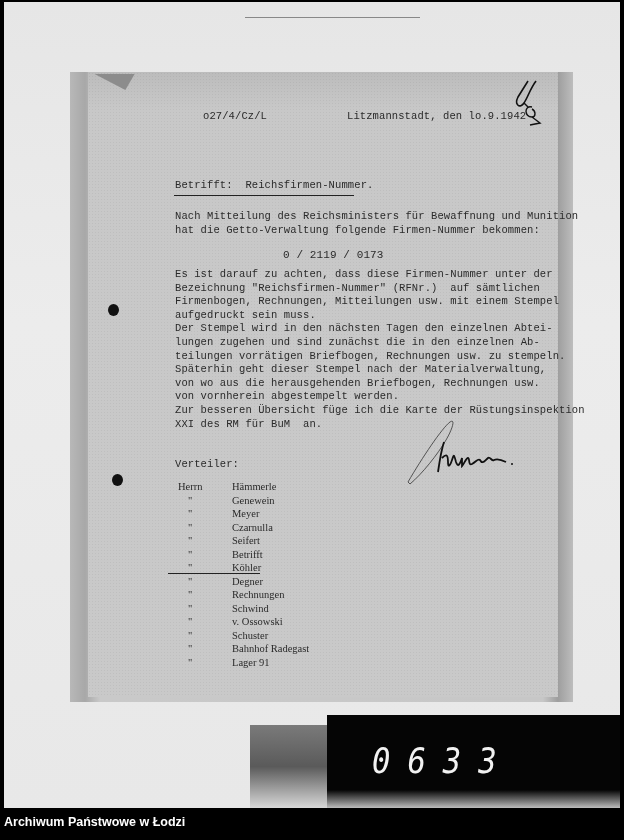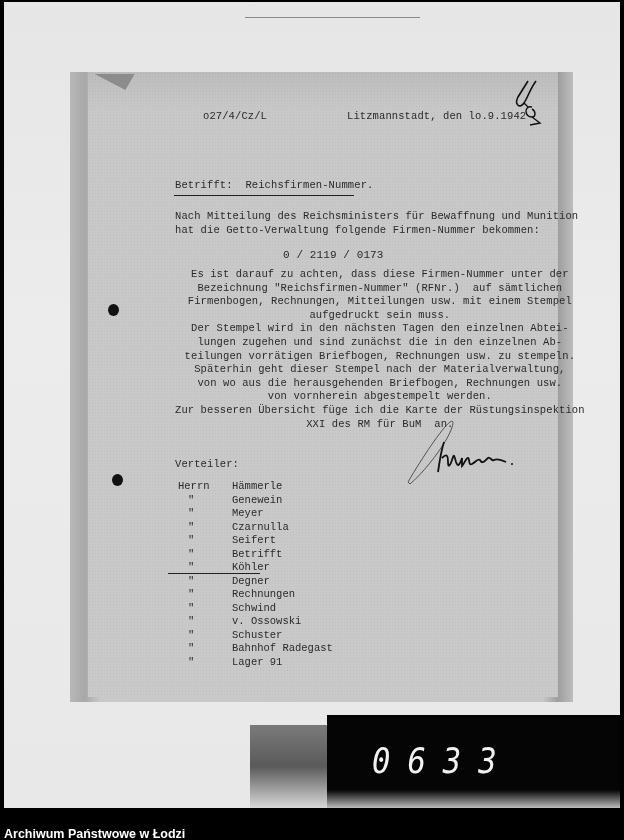--- a/index.html
+++ b/index.html
@@ -40,25 +40,25 @@
       white-space: pre; letter-spacing: 0.1px;
     }
     .ref { left: 175px; top: 110px; margin-left: 28px; }
     .place-date { left: 347px; top: 110px; text-align: right; }
     .subject { left: 175px; top: 179px; }
     .subject-underline {
       position: absolute; left: 174px; top: 195px; width: 180px; height: 1px; background: #222;
     }
     .para1 { left: 175px; top: 210px; }
     .firm-number { left: 283px; top: 249px; font-size: 11px; }
-    .para2 { left: 175px; top: 268px; text-align: center; }
+    .para2 { left: 175px; top: 268px; }
     .distrib-label { left: 175px; top: 458px; }
     .recipients {
       position: absolute; left: 178px; top: 480px; color: #2a2a2a;
-      font-size: 10.5px; line-height: 13.5px;
+      font-size: 10.5px; line-height: 13.5px; font-family: Liberation Serif, serif;
     }
     .recipient-row { display: flex; height: 13.5px; }
     .recipient-prefix { width: 54px; text-align: left; padding-left: 10px; box-sizing: border-box; }
     .recipient-prefix.first { padding-left: 0; }
     .recipient-name { white-space: pre; }
     .pen-line {
       position: absolute; left: 168px; top: 573px; width: 92px; height: 1px; background: #222;
     }
     .signature { position: absolute; left: 402px; top: 418px; width: 120px; height: 70px; }
     .folio { position: absolute; left: 510px; top: 77px; width: 36px; height: 52px; }
@@ -76,21 +76,21 @@
     .counter-digits {
       position: absolute; left: 372px; top: 740px; color: #f2f2f2;
       font-family: "DejaVu Sans Mono", monospace; font-size: 36px; font-style: italic;
       letter-spacing: 20px; font-weight: 300; transform: scaleX(0.85); transform-origin: left;
     }
     .footer-bar {
       position: absolute; left: 0; top: 808px; width: 624px; height: 32px; background: #000;
     }
     .footer-text {
       position: absolute; left: 4px; top: 815px; color: #ffffff;
-      font-family: "Liberation Sans", sans-serif; font-weight: bold; font-size: 12.5px; margin-top: 12px;
+      font-family: "Liberation Sans", sans-serif; font-weight: bold; font-size: 12.5px;
     }
   </style>
 </head>
 <body>
 
 <div class="scan-bg"></div>
 <div class="top-line"></div>
 
 <div class="paper-shadow"></div>
 <div class="paper"></div>

